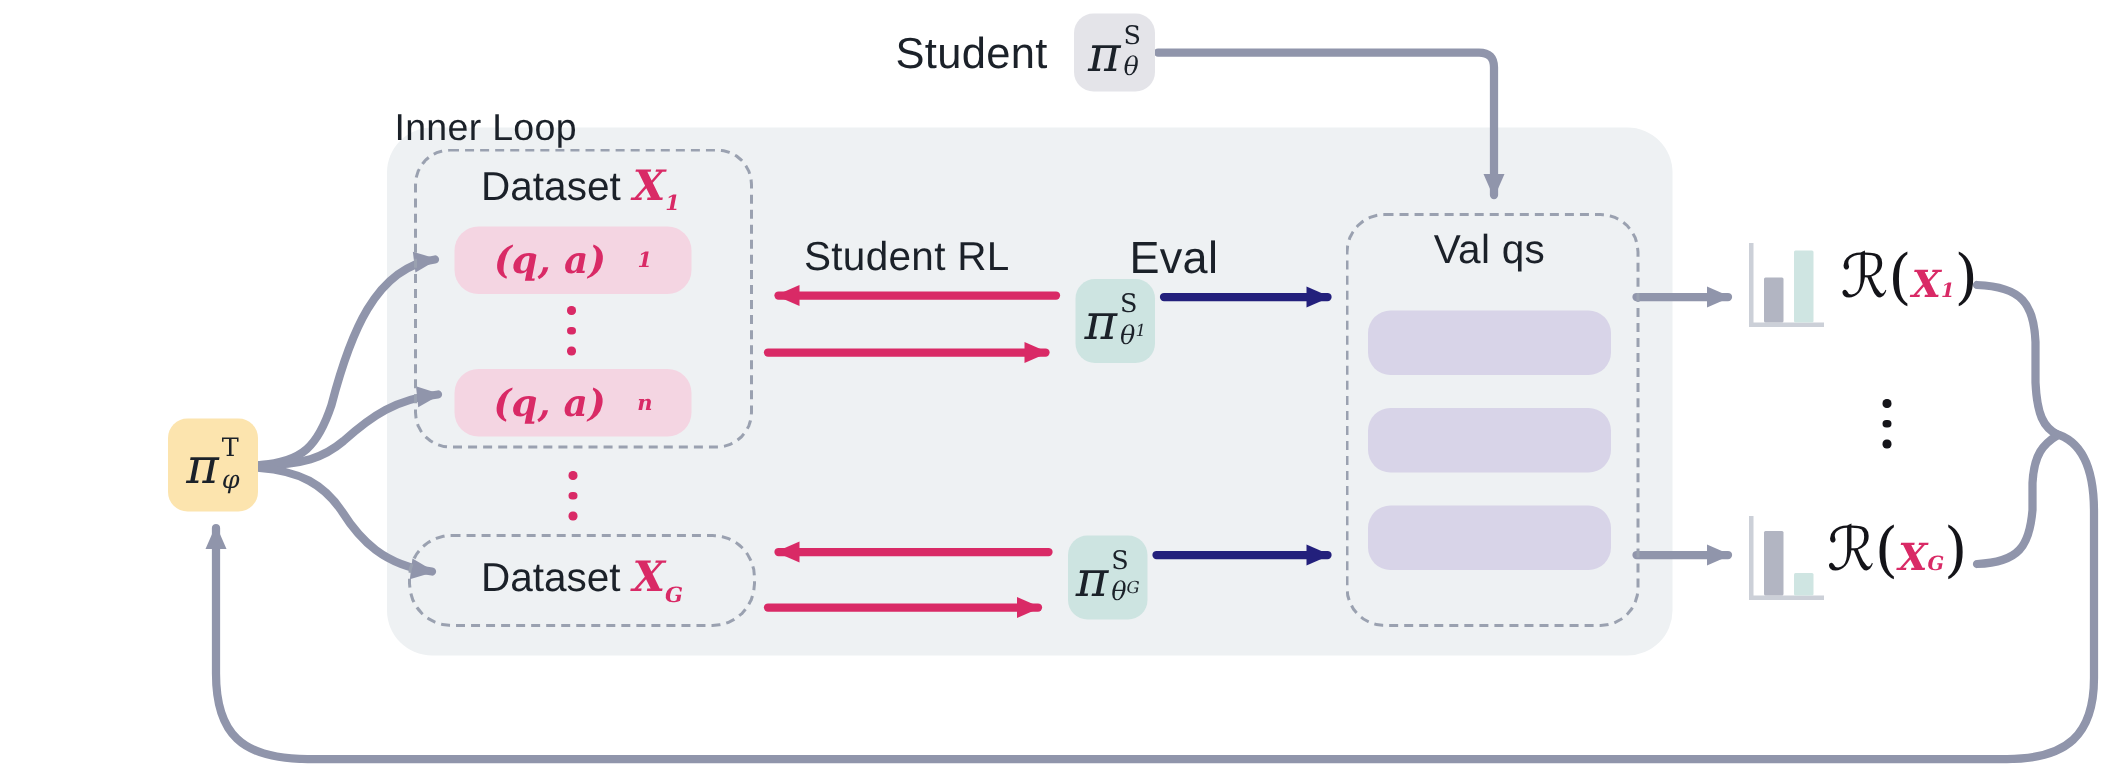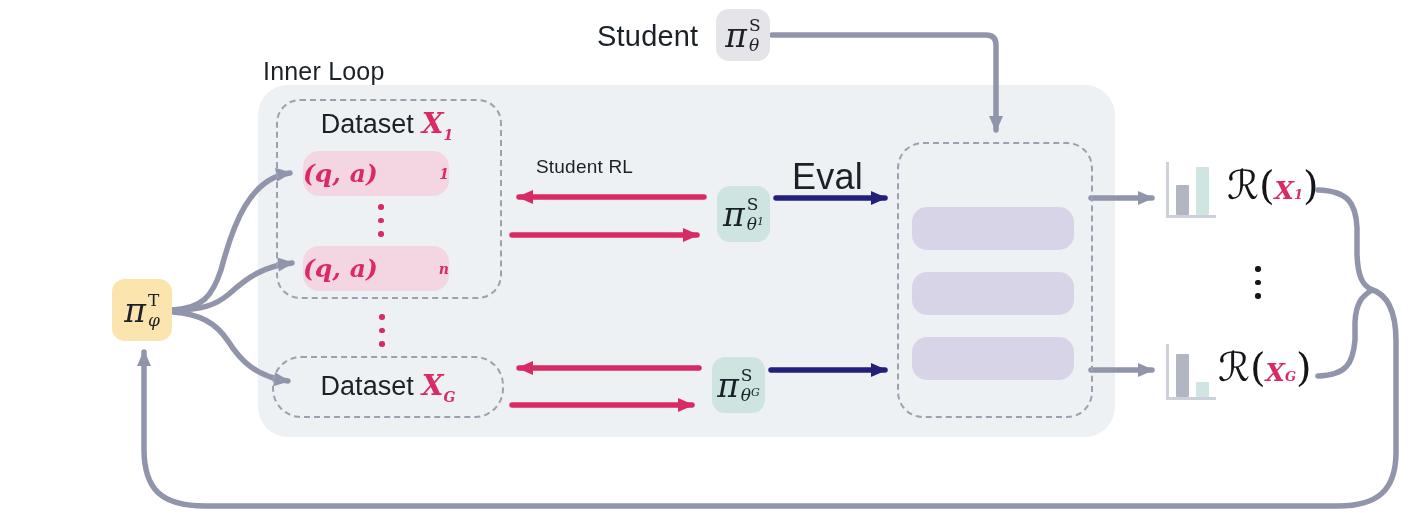--- a/index.html
+++ b/index.html
@@ -18,45 +18,45 @@
   .mw{fill:var(--wire_gray);} .mc{fill:var(--crimson);} .mn{fill:var(--navy);}
   
   .dash-box{border:2.5px dashed var(--dash_gray);background:transparent;}
   .ds1{left:276px;top:99px;width:222px;height:196px;border-radius:24px;}
   .dsg{left:272px;top:356px;width:228px;height:58px;border-radius:29px;display:flex;align-items:center;justify-content:center;}
   .valqs{left:897px;top:142px;width:192px;height:272px;border-radius:26px;}
   
   .lbl{font-weight:500;letter-spacing:.2px;white-space:nowrap;}
   .lbl-student{left:597px;top:20px;font-size:29px;}
   .lbl-teacher{left:2px;top:296px;font-size:29px;}
-  .lbl-innerloop{left:263px;top:57px;font-size:25px;}
-  .lbl-studentrl{left:536px;top:156px;font-size:19px;}
-  .lbl-eval{left:792px;top:156px;font-size:36px;}
+  .lbl-innerloop{left:263px;top:71px;font-size:25px;}
+  .lbl-studentrl{left:536px;top:156px;font-size:27px;}
+  .lbl-eval{left:753px;top:156px;font-size:30px;}
   .lbl-valqs{left:897px;top:151px;width:192px;text-align:center;font-size:27px;}
   .lbl-trlupdate{left:962px;top:463px;font-size:31px;font-weight:500;}
   .ds-label{font-size:27px;font-weight:500;display:flex;align-items:baseline;gap:8px;}
   .ds1-label{left:276px;top:109px;width:222px;justify-content:center;}
   .chi-x{font-family:"DejaVu Serif","DejaVu Sans",serif;font-style:italic;font-weight:600;
          font-size:28px;color:var(--crimson);line-height:1;}
   .chi-sub{font-family:"DejaVu Serif","DejaVu Sans",serif;font-style:italic;font-weight:600;
          font-size:14px;color:var(--crimson);vertical-align:-7px;line-height:1;}
   
   .pol-node{display:flex;align-items:center;justify-content:center;border-radius:13px;}
   .pol-node .sym{font-family:"DejaVu Serif","DejaVu Sans",serif;font-style:italic;font-size:33px;line-height:1;}
   .pol-node .ss{display:flex;flex-direction:column;align-items:flex-start;line-height:1;margin-left:2px;}
   .pol-node .sup{font-family:"DejaVu Serif",serif;font-size:17px;margin-bottom:3px;}
   .pol-node .sub{font-family:"DejaVu Serif",serif;font-style:italic;font-size:17px;}
   .pol-node .exp{font-size:11px;vertical-align:5px;}
   .node-student{left:716px;top:9px;width:54px;height:52px;background:var(--gray_node);}
   .node-teacher{left:112px;top:279px;width:60px;height:62px;background:var(--yellow_node);}
   .node-s1{left:717px;top:186px;width:53px;height:56px;background:var(--teal_node);}
   .node-sg{left:712px;top:357px;width:53px;height:56px;background:var(--teal_node);}
   
-  .qa-pill{background:var(--pink_pill);border-radius:16px;display:flex;align-items:center;justify-content:space-between;
-           width:146px;height:45px;gap:20px;}
+  .qa-pill{background:var(--pink_pill);border-radius:16px;display:flex;align-items:center;justify-content:center;
+           width:158px;height:45px;gap:20px;}
   .qa-text{font-family:"DejaVu Serif","DejaVu Sans",serif;font-style:italic;font-weight:600;
            font-size:25px;color:var(--crimson);line-height:1;}
   .qa-sub{font-family:"DejaVu Serif",serif;font-style:italic;font-weight:600;font-size:14px;
           color:var(--crimson);vertical-align:-8px;margin-left:1px;}
   .qa1{left:303px;top:151px;} .qan{left:303px;top:246px;}
   .val-pill{background:var(--lavender_pill);border-radius:15px;width:162px;height:43px;left:912px;}
   .vp1{top:207px;} .vp2{top:272px;} .vp3{top:337px;}
   
   .dots i{display:block;width:5.5px;height:5.5px;border-radius:50%;background:currentColor;margin:8px auto;}
   .dots-qa{left:378px;top:196px;color:var(--crimson);}
@@ -179,20 +179,21 @@
   </div>
   <div class="abs pol-node node-sg">
     <span class="sym">π</span>
     <span class="ss">
       <span class="sup">S</span>
       <span class="sub"><span>θ</span><span class="exp">G</span></span>
     </span>
   </div>
 
   <div class="abs dash-box valqs"></div>
+  <div class="abs lbl lbl-valqs">Val qs</div>
   <div class="abs val-pill vp1"></div>
   <div class="abs val-pill vp2"></div>
   <div class="abs val-pill vp3"></div>
 
   <div class="abs chart-icon chart1">
     <i class="bar gray" style="height:30px"></i>
     <i class="bar teal" style="height:48px"></i>
   </div>
   <div class="abs r-label r1">
     <span class="r-pre">ℛ(</span>

